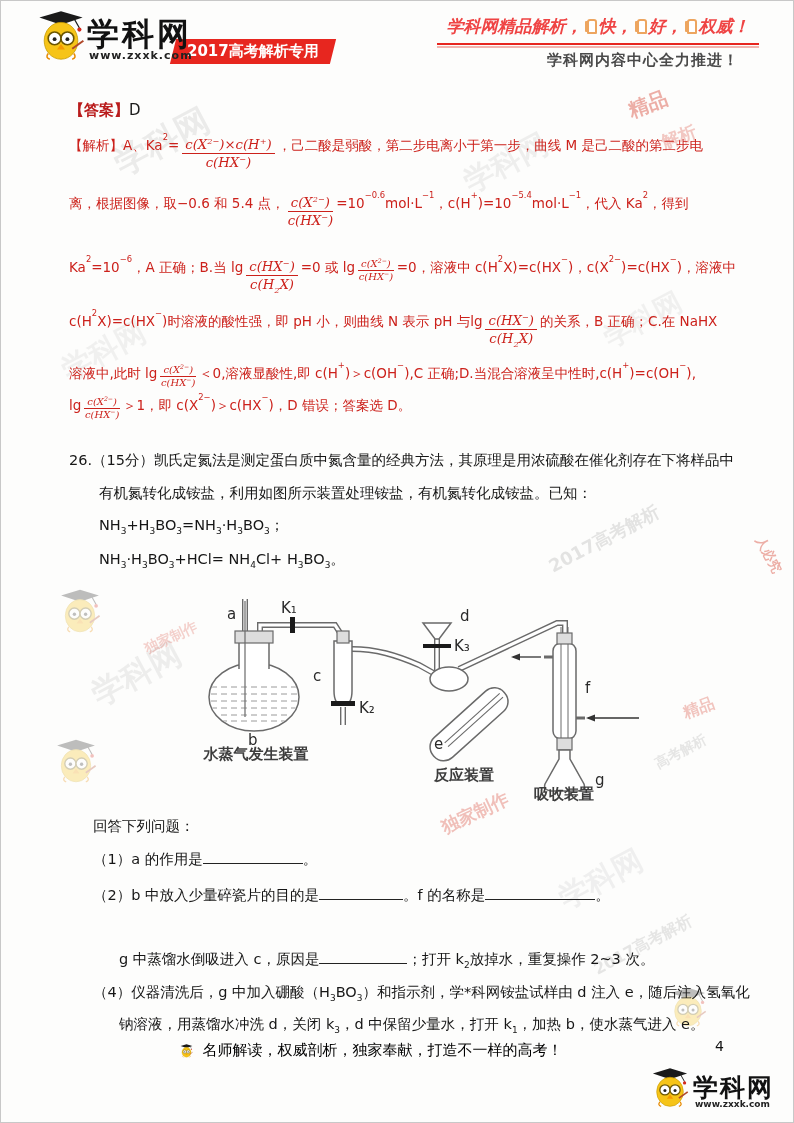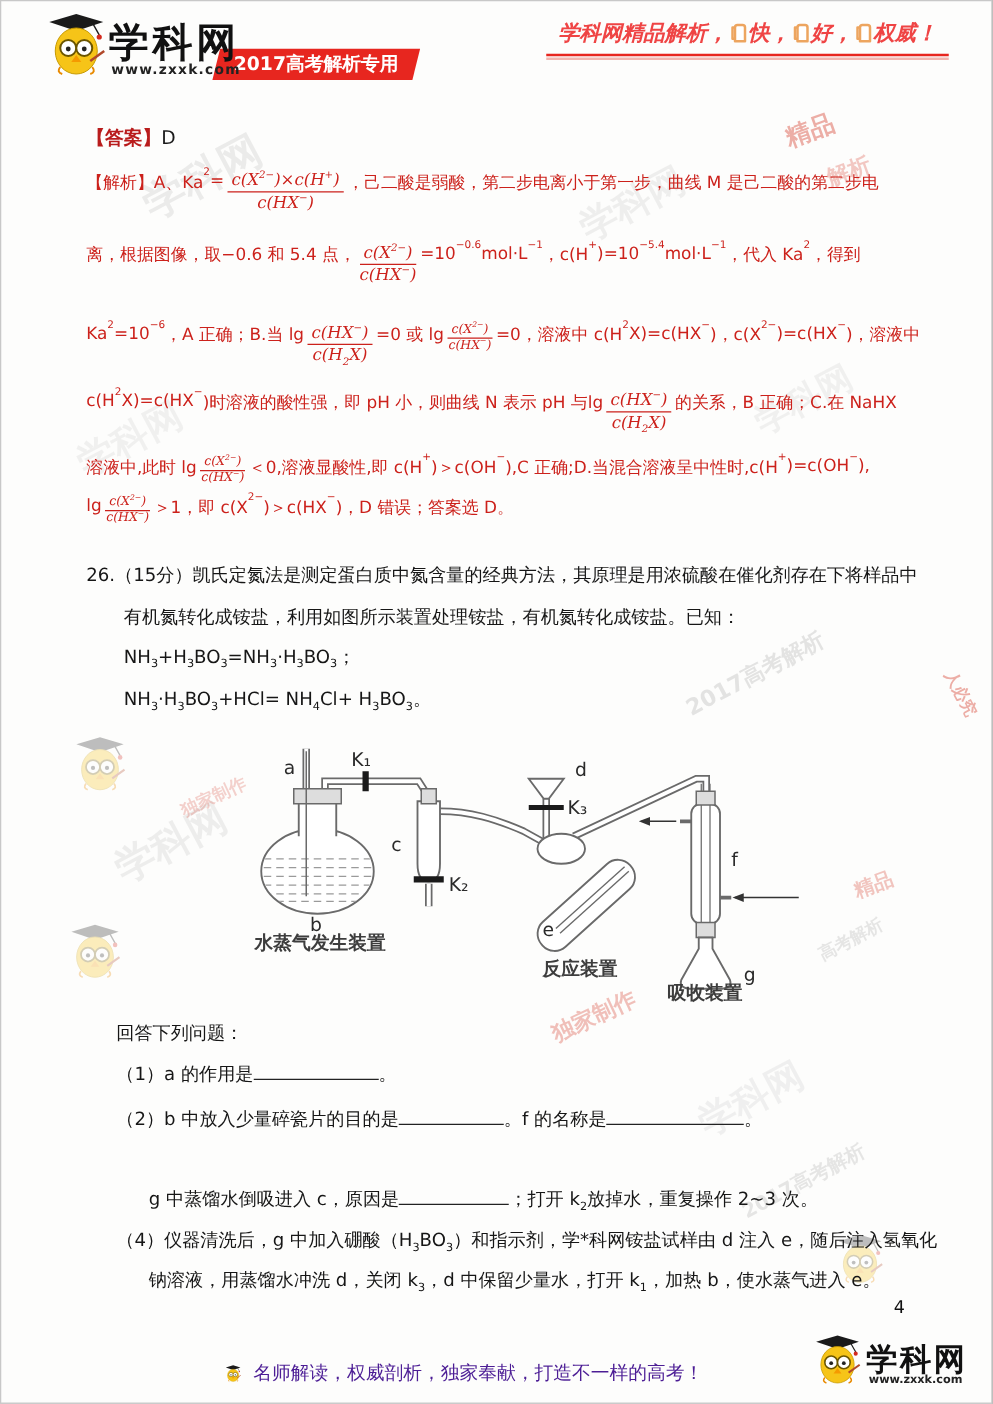--- a/index.html
+++ b/index.html
@@ -41,22 +41,22 @@
   .frac .num { border-bottom:1px solid currentColor; padding:0 3px 1px; }
   .frac .den { padding-top:1px; }
   .frac.small { font-size:0.74em; line-height:1.05; }
   .blank { display:inline-block; border-bottom:1px solid #222; height:15px; vertical-align:baseline; }
   
   .diagram { position:absolute; left:150px; top:586px; z-index:2; }
   .diagram text { font-family:"DejaVu Sans", sans-serif; }
   .cap-label { font-size:15px; font-weight:bold; fill:#3d3d3d; }
   .let-label { font-size:15px; fill:#2a2a2a; }
   
-  .footer-slogan { position:absolute; left:120px; top:1088px; width:500px; text-align:center;
-                   font-size:15px; color:#4c1d95; z-index:2; }
+  .footer-slogan { position:absolute; left:120px; top:1040px; width:500px; text-align:center;
+                   font-size:15px; color:#000000; z-index:2; }
   .footer-owl { display:inline-block; vertical-align:middle; margin-right:10px; }
   .page-num { position:absolute; left:714px; top:1037px; font-size:14px; color:#111; z-index:2; }
   .btm-logo { position:absolute; left:650px; top:1062px; z-index:2; }
   .btm-owl { position:absolute; left:0; top:2px; width:38px; height:46px; }
   .btm-brand { position:absolute; left:42px; top:8px; font-size:25px; font-weight:bold; letter-spacing:2px; color:#111; white-space:nowrap; }
   .btm-url { position:absolute; left:44px; top:36px; font-size:9px; font-weight:bold; color:#222; }
 </style>
 </head>
 <body>
 
@@ -108,20 +108,21 @@
 
   <svg class="hdr-owl" viewBox="0 0 60 64">
       <use href="#owl" xlink:href="#owl"></use>
     </svg>
   <div class="brand">学科网</div>
   <div class="brand-url">www.zxxk.com</div>
   <div class="banner"><span>2017高考解析专用</span></div>
   <div class="slogan"><span>学科网精品解析，</span><span class="thumb"></span><span>快，</span><span class="thumb"></span><span>好，</span><span class="thumb"></span><span>权威！</span></div>
   <div class="slogan-line1"></div>
   <div class="slogan-line2"></div>
+  <div class="subslogan">学科网内容中心全力推进！</div>
 
   <div class="line ansline" style="left:68px;top:100px">
     <span class="ans-label">【答案】</span><span>D</span>
   </div>
   <div class="line analysis" style="left:68px;top:136px;height:58px">【解析】A、Ka<sub>2</sub>=<span class="frac">
         <span class="num">c(X<sup>2−</sup>)×c(H<sup>+</sup>)</span>
         <span class="den">c(HX<sup>−</sup>)</span>
       </span>，己二酸是弱酸，第二步电离小于第一步，曲线 M 是己二酸的第二步电</div>
   <div class="line analysis" style="left:68px;top:194px;height:56px">离，根据图像，取−0.6 和 5.4 点，<span class="frac">
         <span class="num">c(X<sup>2−</sup>)</span>

